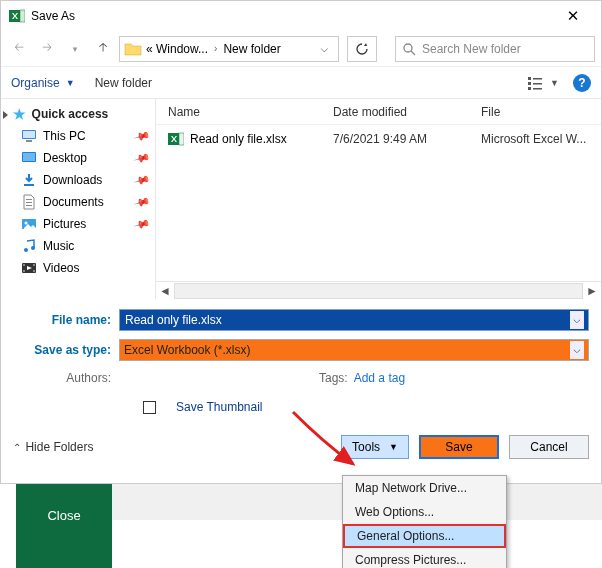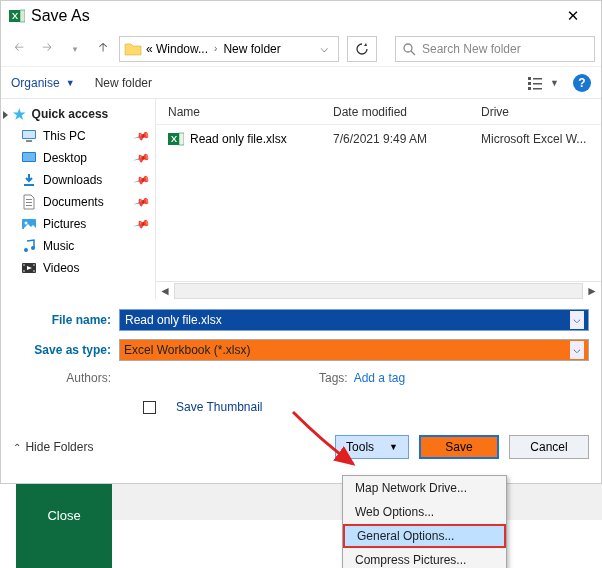--- a/index.html
+++ b/index.html
@@ -1,21 +1,21 @@
 <!DOCTYPE html>
 <html><head>
 <meta charset="utf-8">
 <style>
   * { box-sizing: border-box; margin: 0; padding: 0; font-family: "Segoe UI", Tahoma, sans-serif; font-size: 12px; }
   body { width: 602px; height: 568px; background: #fff; position: relative; overflow: hidden; }
   .window { width: 602px; border: 1px solid #ccc; position: relative; background:#fff;}
   .titlebar { display: flex; align-items: center; justify-content: space-between; height: 30px; padding: 0 8px; }
   .titlebar-left { display: flex; align-items: center; gap: 6px; }
   .excel-icon { width: 16px; height: 16px; }
-  .title { font-size: 16px; }
+  .title { font-size: 12px; }
   .close-x { font-size: 15px; width: 40px; text-align:center; cursor: pointer; }
   .navbar { display: flex; align-items: center; height: 36px; padding: 0 6px; gap: 4px; border-bottom:1px solid #eee;}
   .nav-btn { width: 24px; height: 24px; display:flex; align-items:center; justify-content:center; color:#999; border-radius:2px;}
   .nav-btn.enabled { color:#333; }
   .path-box { display:flex; align-items:center; height:26px; border:1px solid #ccc; min-width:220px; padding:0 4px; gap:4px; }
   .folder-ic { width:18px; height:18px; }
   .chev { color:#666; font-size:10px; padding:0 2px;}
   .path-dd { margin-left:auto; padding:0 6px; color:#555; font-size:10px;}
   .refresh-btn { width:30px; height:26px; border:1px solid #ccc; display:flex; align-items:center; justify-content:center; margin-left:4px;}
   .search-box { display:flex; align-items:center; height:26px; border:1px solid #ccc; flex:1; margin-left:14px; padding:0 6px; color:#888; gap:6px;}
@@ -60,21 +60,21 @@
   .meta-row .lbl { width:106px; text-align:right; padding-right:8px; color:#666;}
   .meta-row .tags-lbl { margin-left:200px; color:#666; padding-right:6px;}
   .meta-row .addtag { color:#1a6fd6;}
   .thumb-row { display:flex; align-items:center; height:28px; padding-left:130px; gap:20px; margin-top:4px;}
   .checkbox { width:13px; height:13px; border:1px solid #333;}
   .thumb-row .lbl { color:#0b3e91;}
   .footer { display:flex; align-items:center; height:40px; padding:0 12px; gap:10px;}
   .hidefolders { display:flex; align-items:center; gap:4px; color:#333;}
   .hidefolders .chev-up { font-size:10px;}
   .footer-spacer { flex:1;}
-  .tools-btn { height:24px; border:1px solid #aaa; background:#eef;  padding:0 10px; display:flex; align-items:center; gap:15px; position:relative;}
+  .tools-btn { height:24px; border:1px solid #aaa; background:#eef;  padding:0 10px; display:flex; align-items:center; gap:9px; position:relative;}
   .tools-btn.active { background:#cfe4ff; border-color:#6aa0e0;}
   .savebtn { width:80px; height:24px; border:2px solid #1a6fd6; background:#f97316; display:flex; align-items:center; justify-content:center;}
   .cancelbtn { width:80px; height:24px; border:1px solid #aaa; background:#eef2f7; display:flex; align-items:center; justify-content:center;}
   .tools-menu { position:absolute; left:342px; top:475px; width:165px; background:#f4f4f4; border:1px solid #a7a7a7; box-shadow:2px 2px 4px rgba(0,0,0,0.25); z-index:10;}
   .tools-menu .item { height:24px; display:flex; align-items:center; padding:0 12px; color:#222;}
   .tools-menu .item.hl { background:#bfe0ff; border:2px solid #e03030; height:24px;}
   .arrow-svg { position:absolute; left:283px; top:402px; z-index:9; pointer-events:none;}
   .bottom-bar { position:absolute; left:16px; top:484px; width:96px; height:84px; background:#0e6b3f; z-index:5; display:flex; align-items:flex-start; justify-content:center; padding-top:24px;}
   .bottom-bar .close-lbl { color:#fff; font-size:13px;}
   .bottom-strip { position:absolute; left:96px; top:484px; right:0; height:36px; background:#f0f0f0; z-index:1;}
@@ -214,21 +214,21 @@
             <path d="M6 6 l5 2 l-5 2 z" fill="#fff"></path>
           </svg>
         <span>Videos</span>
       </div>
     </div>
 
     <div class="filepane">
       <div class="col-headers">
         <div class="col-name">Name</div>
         <div class="col-date">Date modified</div>
-        <div class="col-type">Drive</div>
+        <div class="col-type">File</div>
       </div>
       <div class="filerow">
         <div class="fname">
           <svg class="ic" viewBox="0 0 16 16">
               <rect x="0" y="2" width="11" height="12" fill="#107C41"></rect>
               <path d="M3 5 L5.2 8 L3 11 L4.3 11 L6 8.8 L7.7 11 L9 11 L6.8 8 L9 5 L7.7 5 L6 7.2 L4.3 5 Z" fill="#fff"></path>
               <rect x="11" y="2" width="5" height="12" fill="#eaf3ea" stroke="#107C41" stroke-width="0.5"></rect>
             </svg>
           <span>Read only file.xlsx</span>
         </div>

